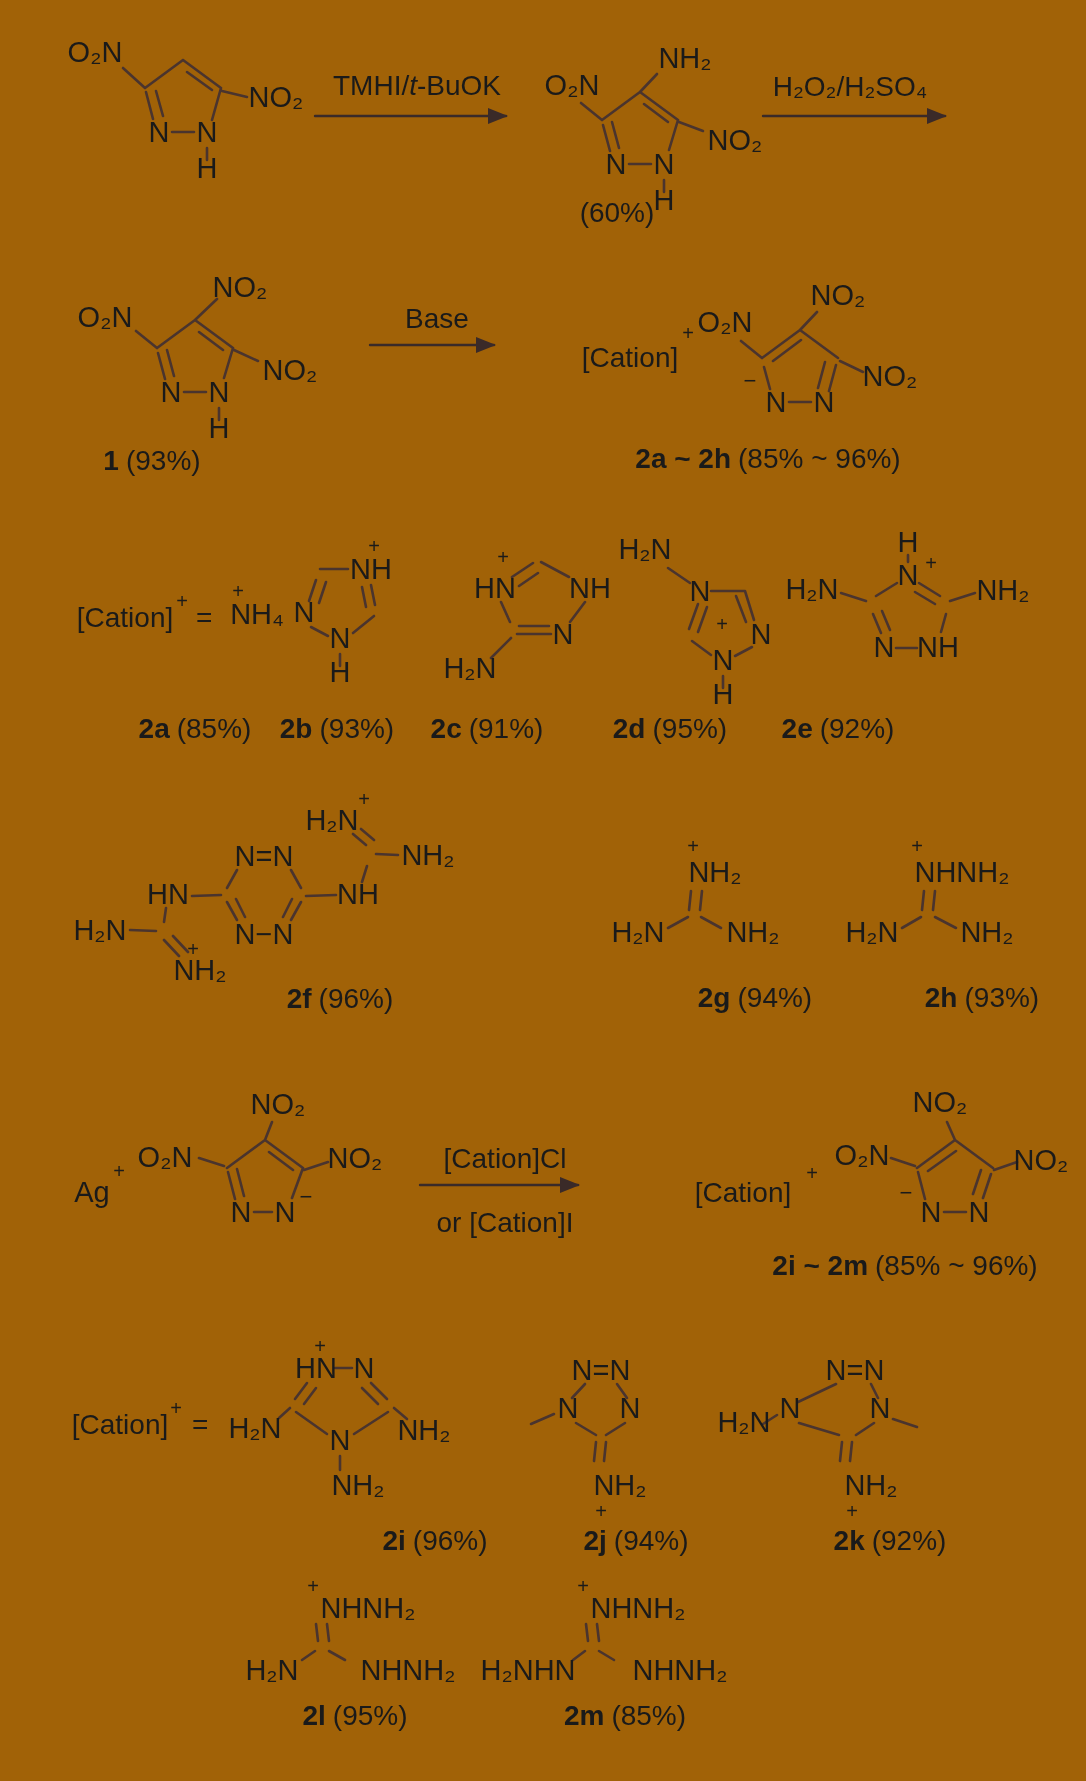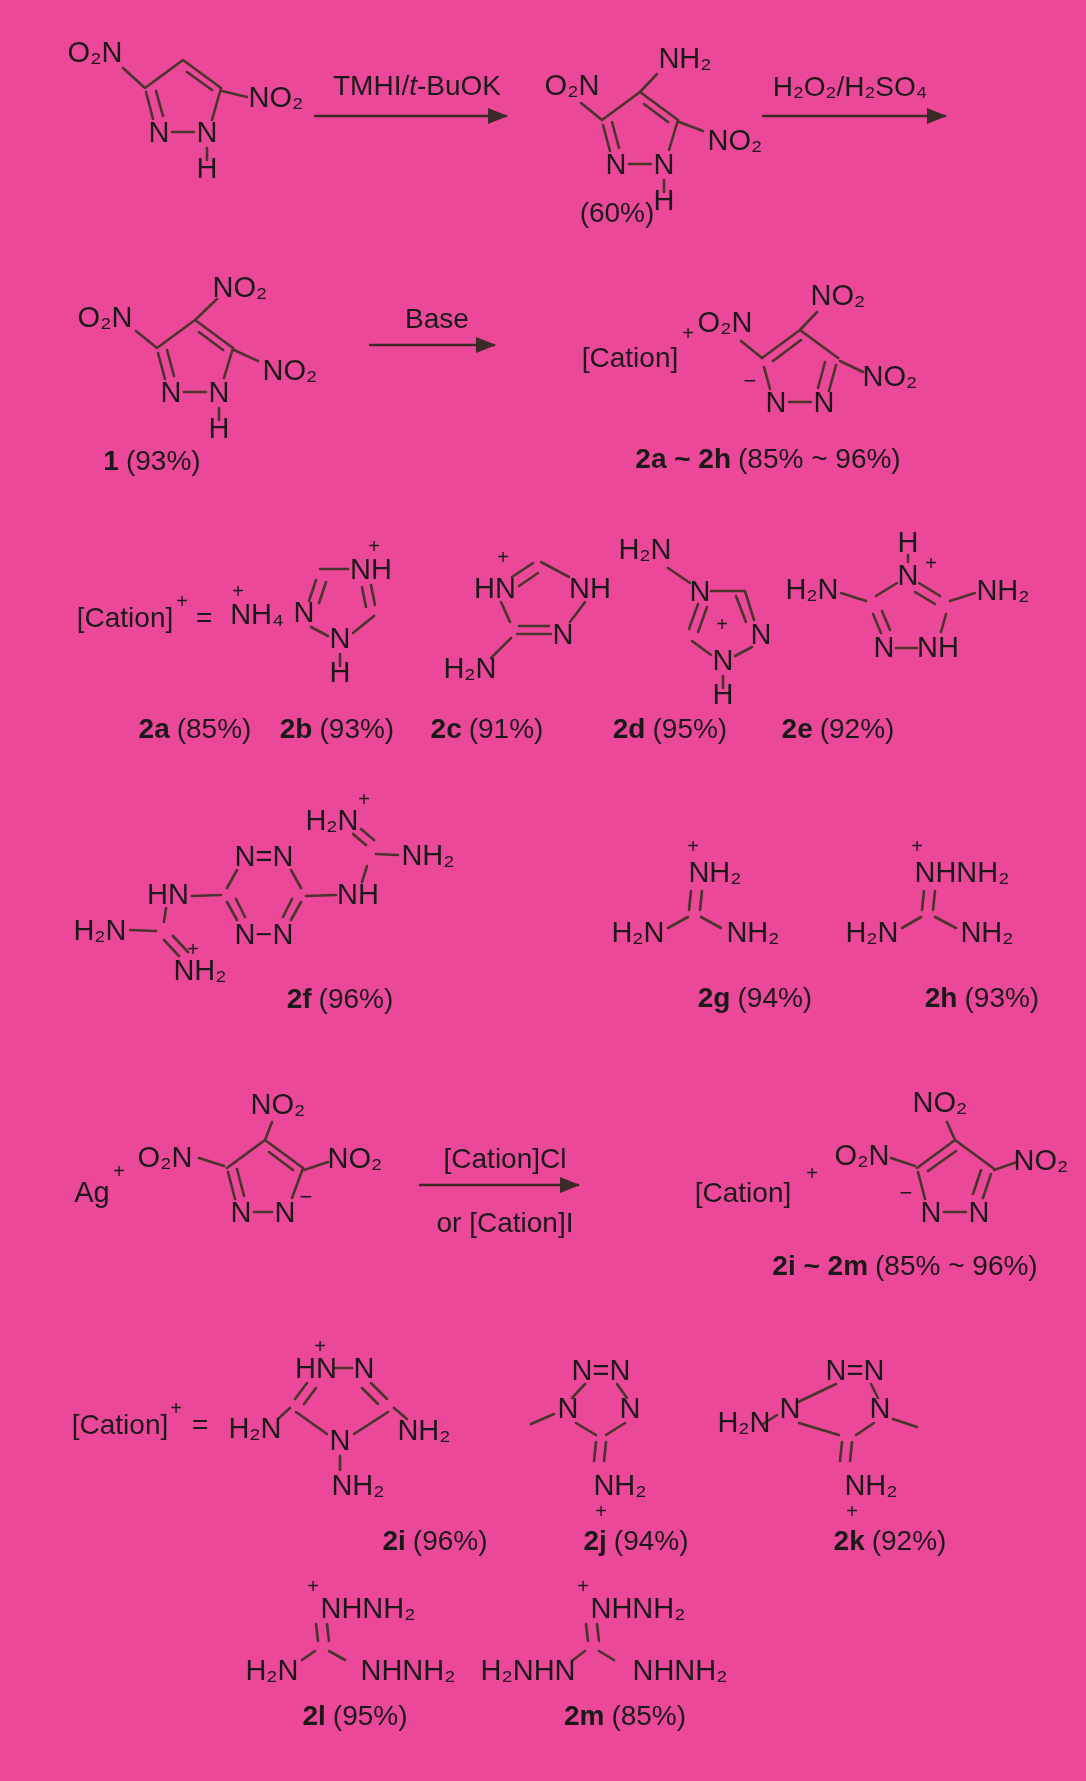--- a/index.html
+++ b/index.html
@@ -1,16 +1,16 @@
 <!DOCTYPE html>
 <html><head>
 <meta charset="utf-8">
 <style>
   html,body{margin:0;padding:0;background:#ffffff;}
-  .canvas{position:relative;width:1086px;height:1781px;background:#ec4899;overflow:hidden;}
+  .canvas{position:relative;width:1086px;height:1781px;background:#a16207;overflow:hidden;}
   svg{display:block;}
   .bond{stroke:#4a342e;stroke-width:2.6;fill:none;stroke-linecap:round;}
   .arrowline{stroke:#3a2a28;stroke-width:2.4;}
   text{font-family:"Liberation Sans","DejaVu Sans",sans-serif;fill:#1a1a1a;}
   .atom{font-size:29px;}
   .cap{font-size:28px;}
   .sup{font-size:20px;}
   .chg{font-size:22px;}
   .b{font-weight:bold;}
   .it{font-style:italic;}

